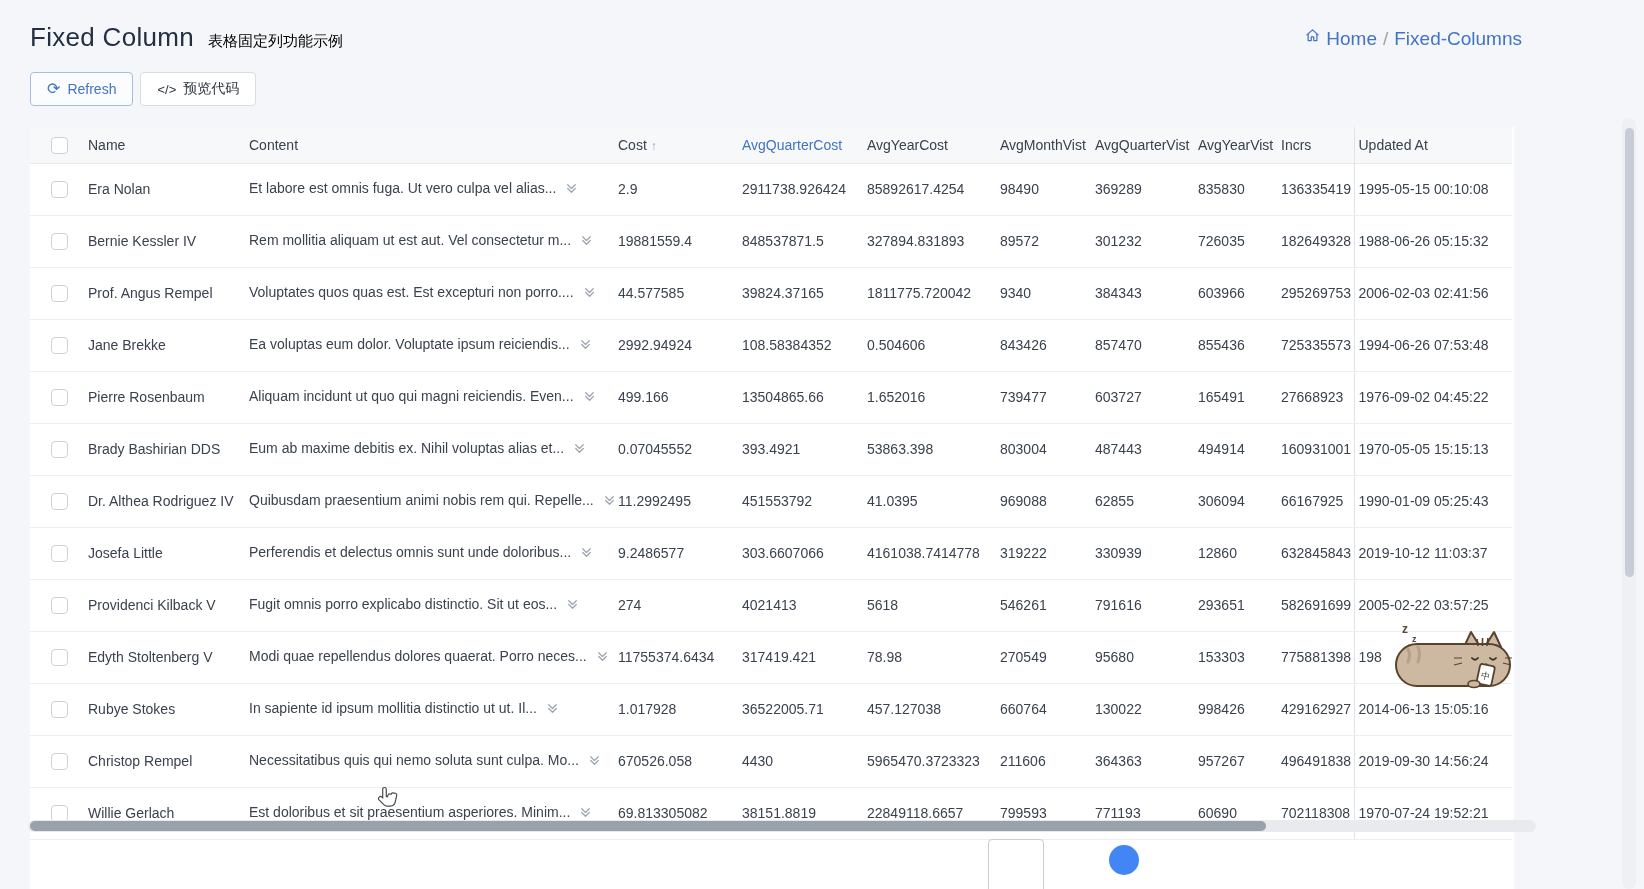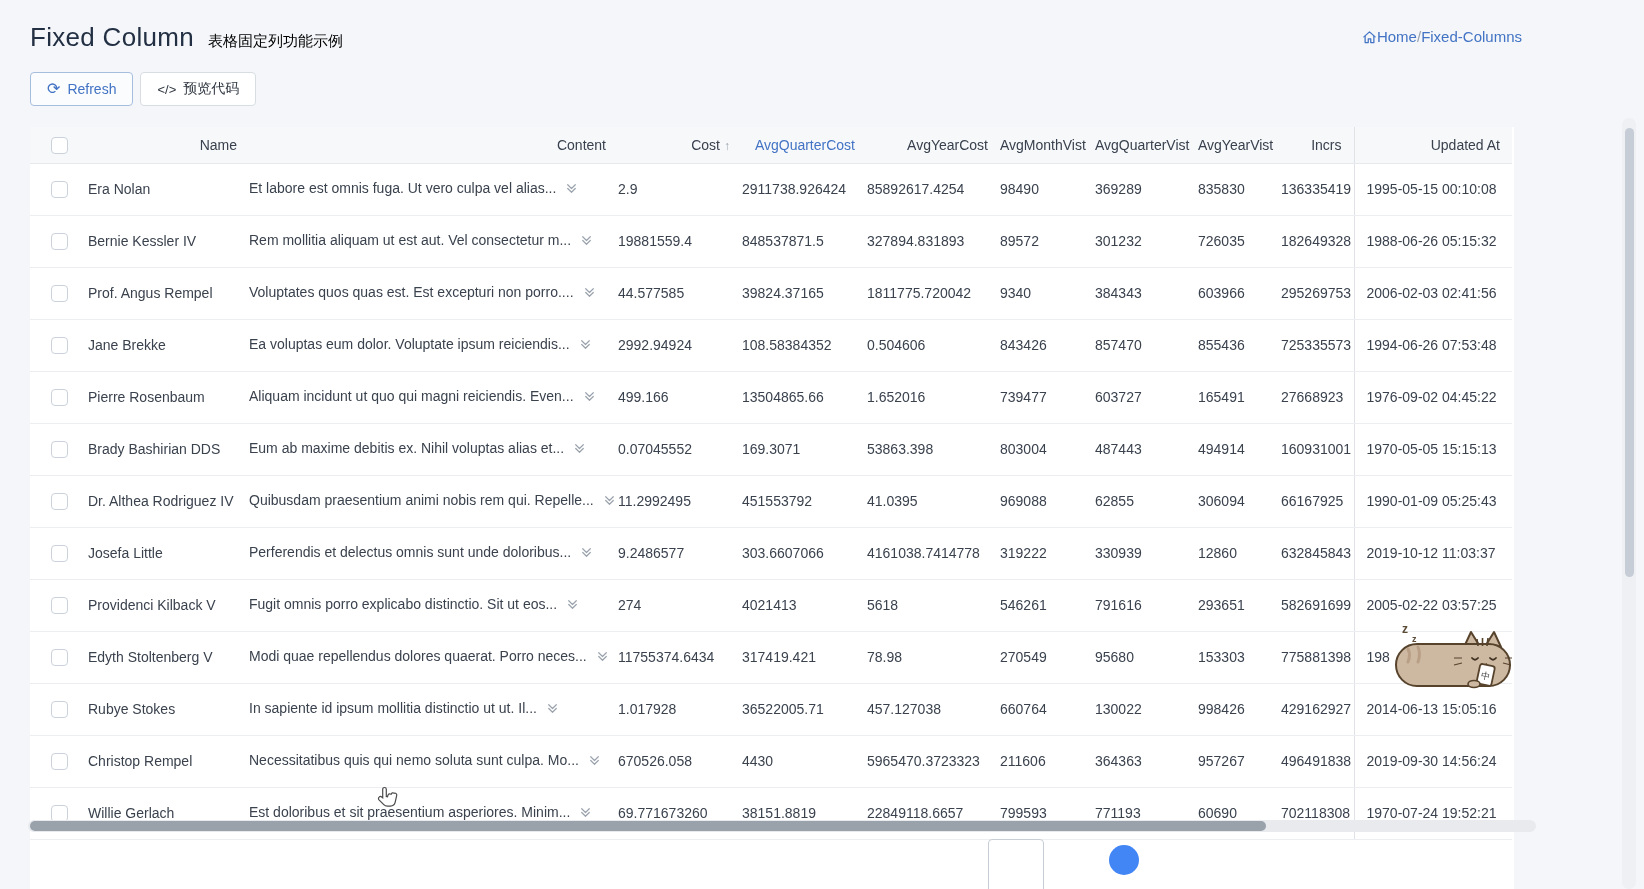--- a/index.html
+++ b/index.html
@@ -7,48 +7,48 @@
   body {
     position:relative;
     background:#f4f6f9;
     font-family:"Liberation Sans", sans-serif;
     color:#3a424e;
   }
   
   .page-head { position:absolute; left:30px; top:22px; display:flex; align-items:baseline; gap:14px; }
   .page-title { font-size:26px; font-weight:500; color:#233044; letter-spacing:.3px; }
   .page-subtitle { font-size:15px; color:#000000; }
-  .breadcrumb { position:absolute; top:28px; right:122px; font-size:15px; color:#4273c4; display:flex; align-items:flex-end; }
+  .breadcrumb { position:absolute; top:28px; right:122px; font-size:19px; color:#4273c4; display:flex; align-items:flex-start; gap:6px; }
   .breadcrumb a { color:#4273c4; text-decoration:none; cursor:pointer; }
   .breadcrumb .sep { color:#9aa3af; }
   .breadcrumb svg { display:block; }
   
   .toolbar { position:absolute; left:30px; top:72px; display:flex; gap:7px; }
   .btn { height:34px; padding:0 16px; border-radius:4px; background:#fff; font-size:14px;
          display:flex; align-items:center; gap:7px; cursor:pointer; font-family:inherit; }
   .btn-refresh { border:1px solid #a6bede; color:#4273c4; background:#fbfcfe; }
   .btn-code { border:1px solid #d8dde2; color:#2f3640; }
   .btn .ic { font-size:13px; }
   .btn-refresh .ic { font-size:16px; line-height:1; }
   
   .card { position:absolute; left:30px; top:127px; width:1484px; height:762px; background:#fff; overflow:hidden; }
   table { width:1482px; border-collapse:collapse; table-layout:fixed; }
   thead th {
     background:#f6f8fa; height:36px; font-size:14px; font-weight:500; color:#39414e;
-    text-align:right; padding:0 12px 0 0; border-bottom:1px solid #e6e9ed; white-space:nowrap; overflow:hidden;
+    text-align:left; padding:0 12px 0 0; border-bottom:1px solid #e6e9ed; white-space:nowrap; overflow:hidden;
   }
   tbody td {
     height:52px; font-size:14px; color:#3a424e; padding:0 12px 0 0;
     border-bottom:1px solid #eceef1; white-space:nowrap; overflow:hidden;
   }
   th.c-check, td.c-check { text-align:center; padding:0; }
   th.accent { color:#4273c4; }
   th .sort { color:#9aa3ad; font-size:12px; margin-left:4px; }
   td.c-incrs { text-align:left; padding-right:8px; }
-  th.c-updated, td.c-updated { border-left:1px solid #dfe3e8; padding-left:12px; }
+  th.c-updated, td.c-updated { border-left:1px solid #dfe3e8; padding-left:4px; }
   td.c-updated .tail { float:right; }
   .cbx { appearance:none; -webkit-appearance:none; width:17px; height:17px; border:1px solid #ccd2d9;
          border-radius:4px; background:#fff; vertical-align:middle; cursor:pointer; display:inline-block; }
   .chev { margin-left:9px; vertical-align:-2px; cursor:pointer; display:inline-block; }
   
   .vscroll-track { position:absolute; right:8px; top:118px; width:14px; height:771px; background:#eef0f3; border-radius:7px; }
   .vscroll-thumb { position:absolute; right:10px; top:128px; width:9px; height:449px; background:#c7cdd6; border-radius:5px; cursor:grab; }
   .hscroll-track { position:absolute; left:28px; top:820px; width:1508px; height:12px; background:#e8eaee; border-radius:6px; }
   .hscroll-thumb { position:absolute; left:30px; top:821px; width:1236px; height:10px; background:#99a1ab; border-radius:5px; cursor:grab; }
   
@@ -203,21 +203,21 @@
           <td class="c-updated">1976-09-02 04:45:22</td>
         </tr>
         <tr>
           <td class="c-check"><input type="checkbox" class="cbx" style=""></td>
           <td>Brady Bashirian DDS</td>
           <td><span>Eum ab maxime debitis ex. Nihil voluptas alias et...</span><span class="chev"><svg width="13" height="13" viewBox="0 0 24 24" fill="none" stroke="#9aa3ad" stroke-width="2.2" stroke-linecap="round" stroke-linejoin="round">
                 <path d="M5 5l7 7 7-7"></path>
                 <path d="M5 12l7 7 7-7"></path>
               </svg></span></td>
           <td>0.07045552</td>
-          <td>169.3071</td>
+          <td>393.4921</td>
           <td>53863.398</td>
           <td>803004</td>
           <td>487443</td>
           <td>494914</td>
           <td class="c-incrs">160931001</td>
           <td class="c-updated">1970-05-05 15:15:13</td>
         </tr>
         <tr>
           <td class="c-check"><input type="checkbox" class="cbx" style=""></td>
           <td>Dr. Althea Rodriguez IV</td>
@@ -314,21 +314,21 @@
           <td class="c-incrs">496491838</td>
           <td class="c-updated">2019-09-30 14:56:24</td>
         </tr>
         <tr>
           <td class="c-check"><input type="checkbox" class="cbx" style=""></td>
           <td>Willie Gerlach</td>
           <td><span>Est doloribus et sit praesentium asperiores. Minim...</span><span class="chev"><svg width="13" height="13" viewBox="0 0 24 24" fill="none" stroke="#9aa3ad" stroke-width="2.2" stroke-linecap="round" stroke-linejoin="round">
                 <path d="M5 5l7 7 7-7"></path>
                 <path d="M5 12l7 7 7-7"></path>
               </svg></span></td>
-          <td>69.771673260</td>
+          <td>69.813305082</td>
           <td>38151.8819</td>
           <td>22849118.6657</td>
           <td>799593</td>
           <td>771193</td>
           <td>60690</td>
           <td class="c-incrs">702118308</td>
           <td class="c-updated">1970-07-24 19:52:21</td>
         </tr>
       </tbody>
   </table>

